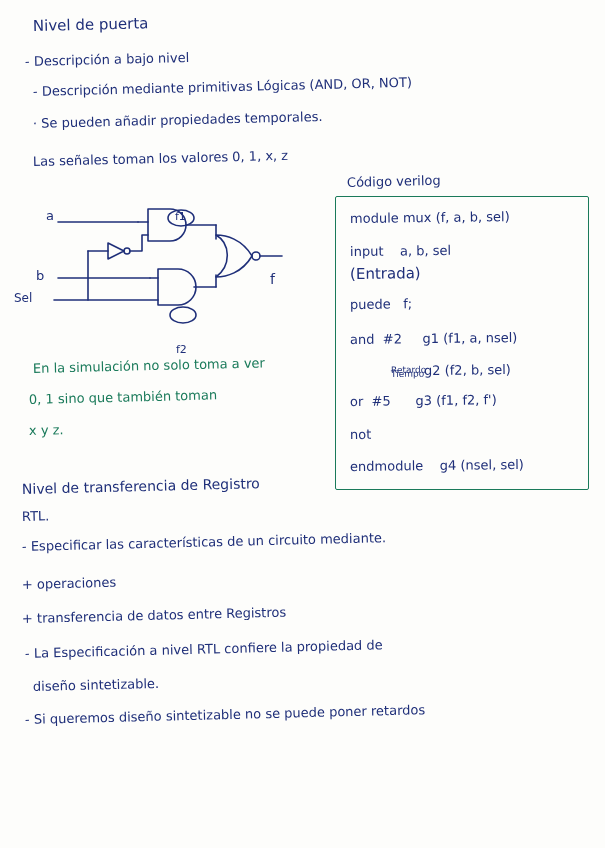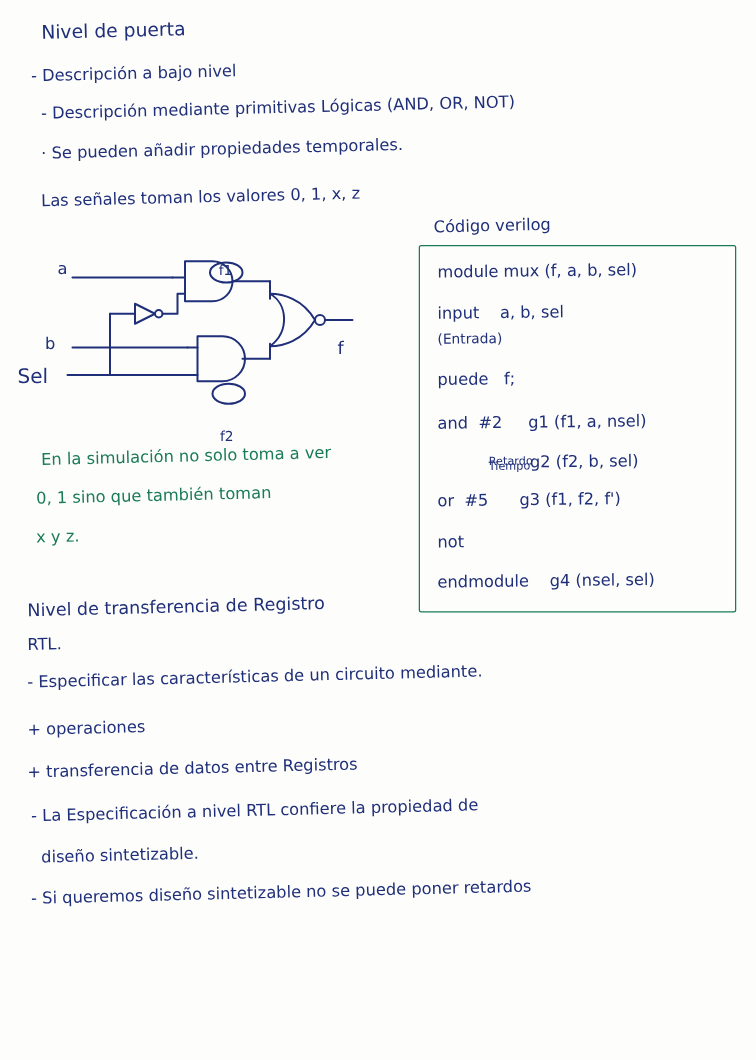--- a/index.html
+++ b/index.html
@@ -23,21 +23,21 @@
     color: #1d2a6b;
     white-space: pre;
     line-height: 1.15;
   }
   .ink-blue   { color: #1f2f79; }
   .ink-green  { color: #1a7a5a; }
 
   .s13 { font-size: 13px; }
   .s14 { font-size: 14px; }
   .s15 { font-size: 15px; }
-  .s12 { font-size: 16px; }
+  .s12 { font-size: 12px; }
   .s11 { font-size: 11px; }
 
   .slant  { transform: rotate(-1.4deg); transform-origin: left center; }
   .slant0 { transform: rotate(-0.7deg); transform-origin: left center; }
 
   
   #code-box {
     position: absolute;
     left: 335px;
     top: 196px;
@@ -124,21 +124,21 @@
 
   <div class="hand ink-green s13 slant" style="left:33px; top:362px;">En la simulación no solo toma a ver</div>
   <div class="hand ink-green s13 slant" style="left:29px; top:393px;">0, 1 sino que también toman</div>
   <div class="hand ink-green s13 slant" style="left:29px; top:424px;">x y z.</div>
 
   <div class="hand ink-blue s13 slant" style="left:347px; top:176px;">Código verilog</div>
 
   <div id="code-box">
     <div class="code-line slant0" style="left:14px; top:14px;">module mux (f, a, b, sel)</div>
     <div class="code-line slant0" style="left:14px; top:47px;">input    a, b, sel</div>
-    <div class="code-line slant0" style="left:14px; top:68px; font-size:11px;">(Entrada)</div>
+    <div class="code-line slant0" style="left:14px; top:68px; font-size:15px;">(Entrada)</div>
     <div class="code-line slant0" style="left:14px; top:100px;">puede   f;</div>
     <div class="code-line slant0" style="left:14px; top:135px;">and  #2     g1 (f1, a, nsel)</div>
     <div class="code-line slant0" style="left:88px; top:166px;">g2 (f2, b, sel)</div>
     <div class="code-line slant0" style="left:55px; top:172px; font-size:9px; color:#1f2f79;">Tiempo</div>
     <div class="code-line slant0" style="left:55px; top:168px; font-size:9px; color:#1f2f79;">Retardo</div>
     <div class="code-line slant0" style="left:14px; top:197px;">or  #5      g3 (f1, f2, f')</div>
     <div class="code-line slant0" style="left:14px; top:230px;">not</div>
     <div class="code-line slant0" style="left:14px; top:262px;">endmodule    g4 (nsel, sel)</div>
   </div>
 

